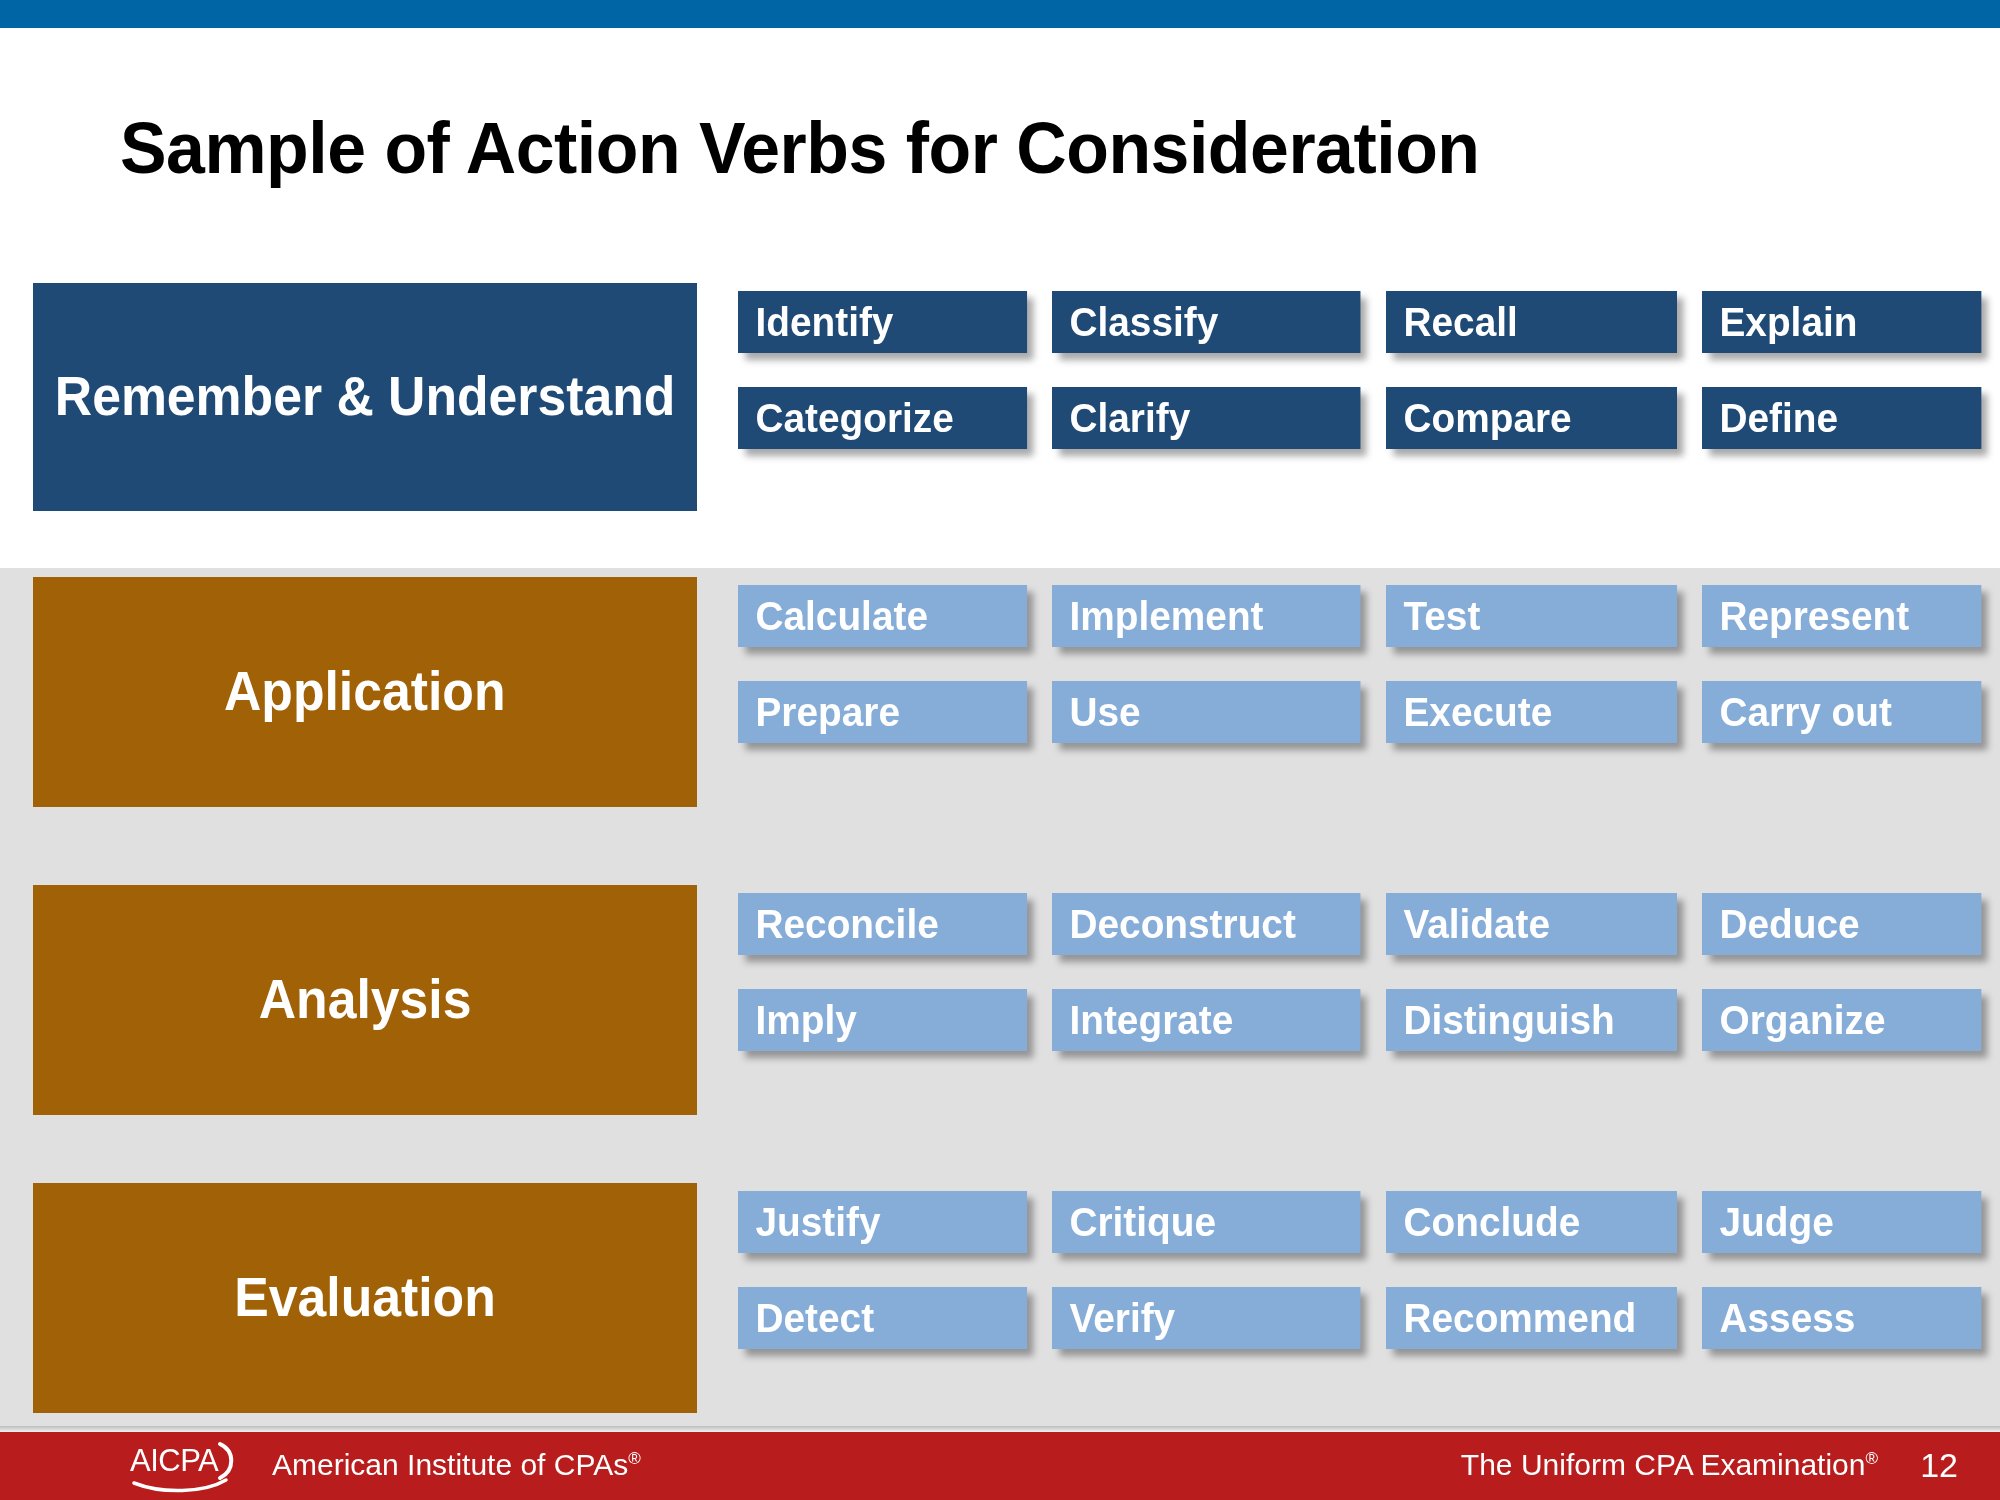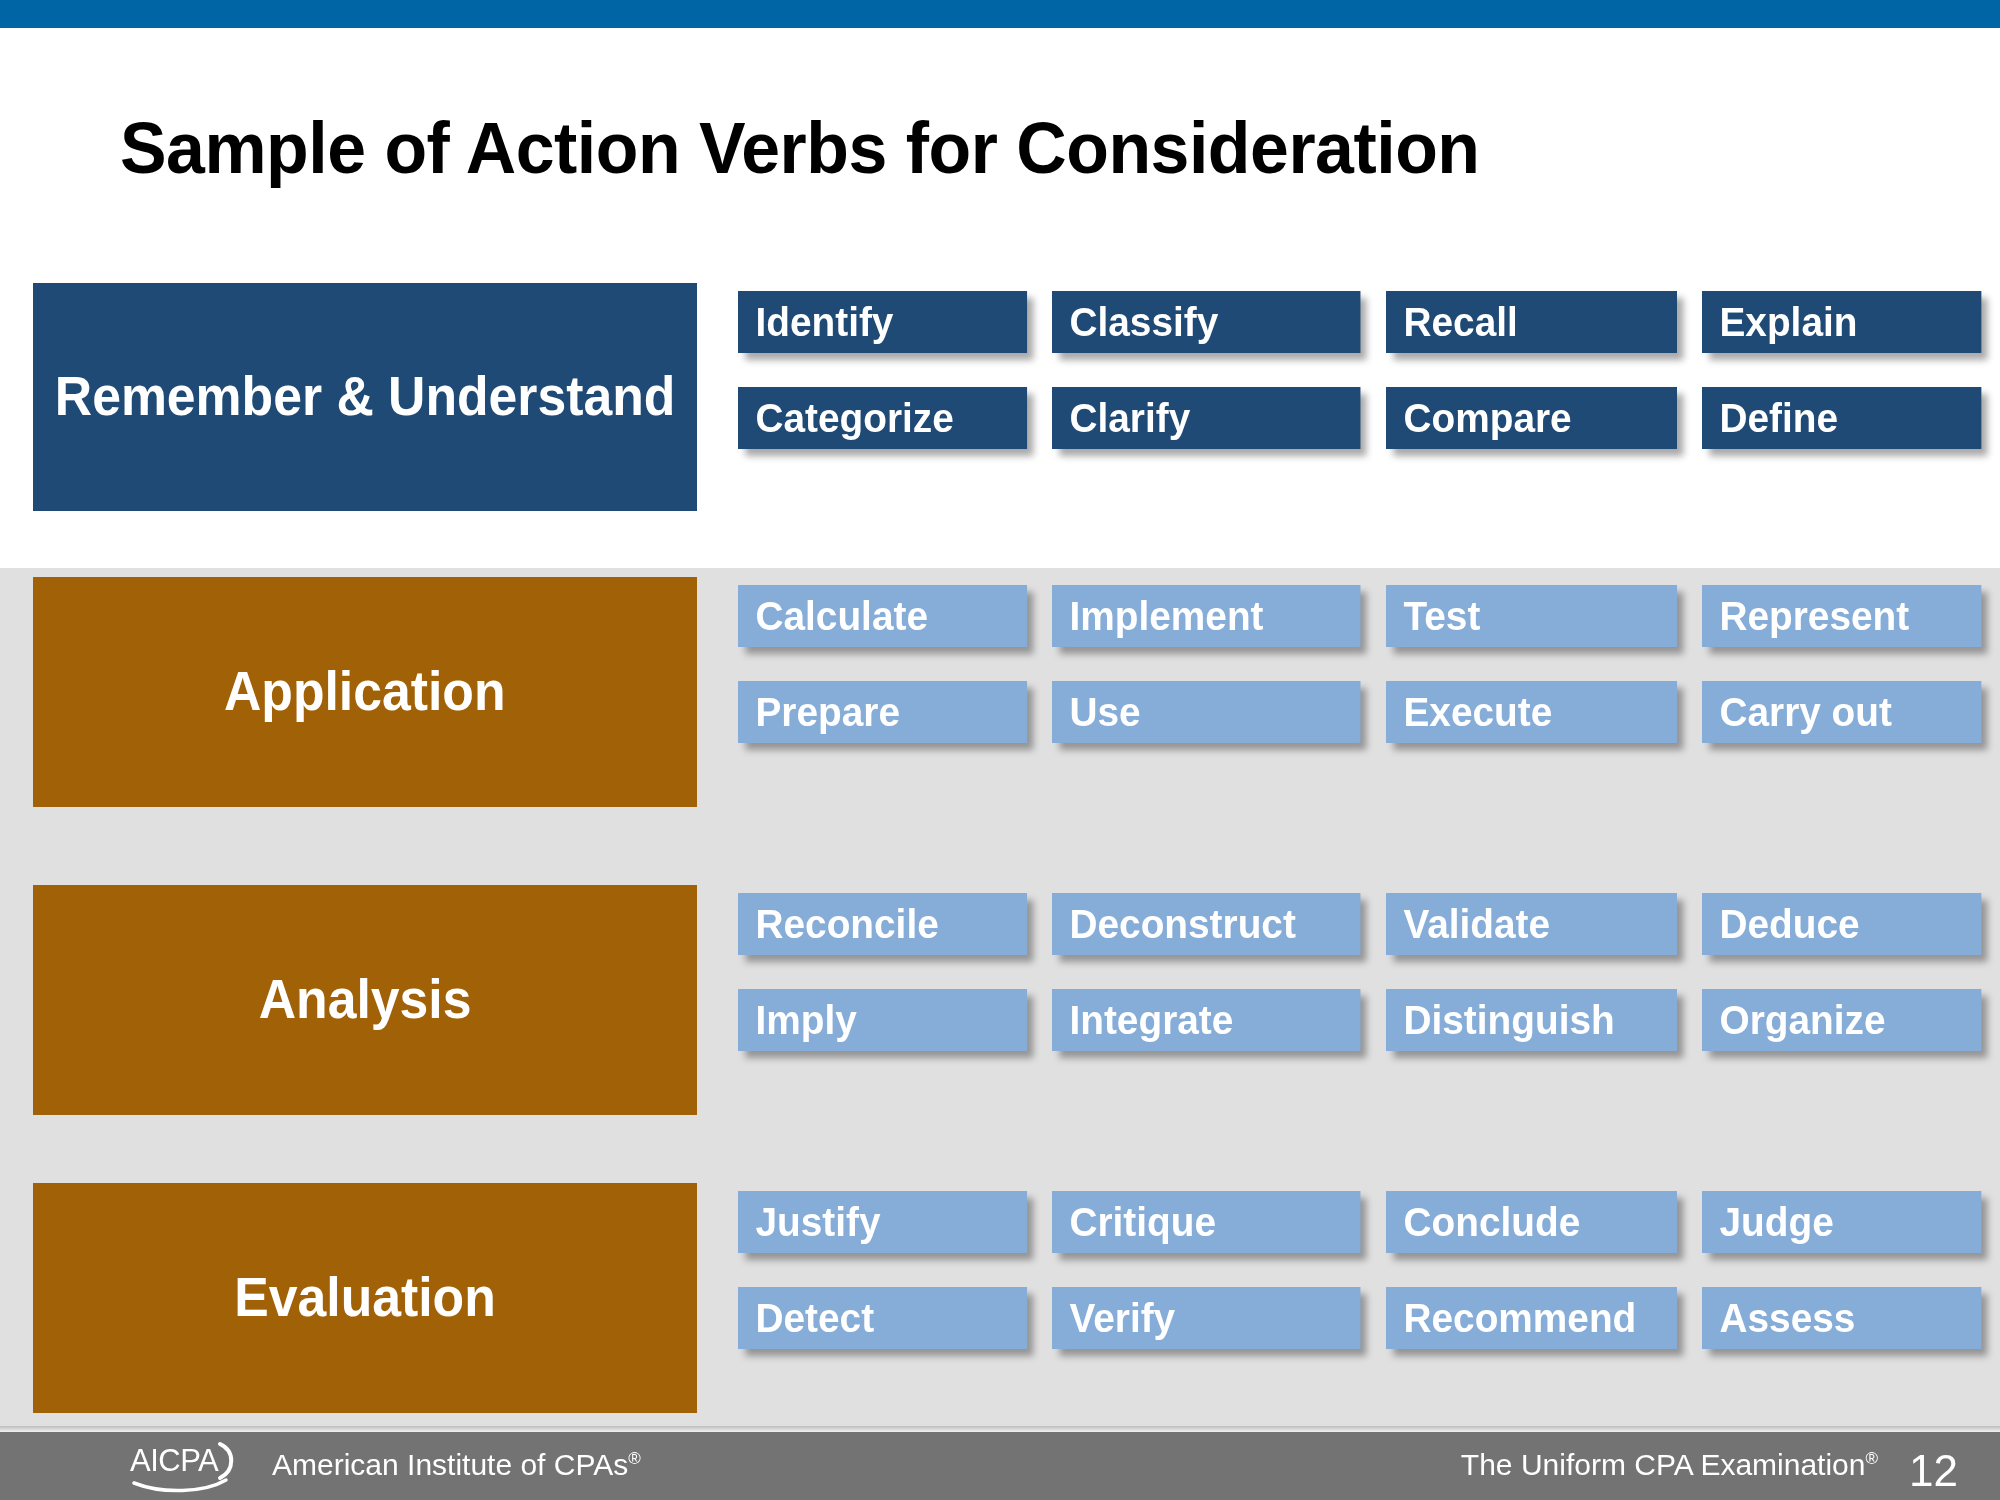--- a/index.html
+++ b/index.html
@@ -129,21 +129,21 @@
   .vb-c3 { width: 300px; }
   .vb-c4 { width: 288px; }
 
   
   .footer {
     position: absolute;
     left: 0;
     bottom: 0;
     width: 2000px;
     height: 68px;
-    background: #737373;
+    background: #b91c1c;
   }
   .footer-edge {
     position: absolute;
     left: 0;
     bottom: 68px;
     width: 2000px;
     height: 6px;
     background: linear-gradient(to bottom, #bdbdbd, #f2f2f2);
   }
   .logo-wrap {
@@ -172,21 +172,21 @@
     font-size: 30px;
     font-family: "Liberation Sans Narrow", "Liberation Sans", sans-serif;
     white-space: nowrap;
   }
   .footer-exam sup { font-size: 17px; vertical-align: super; }
   .footer-page {
     position: absolute;
     right: 42px;
     top: 14px;
     color: #ffffff;
-    font-size: 44px;
+    font-size: 34px;
     font-family: "Liberation Sans Narrow", "Liberation Sans", sans-serif;
   }
 </style>
 </head>
 <body>
 
 <div class="top-bar"></div>
 
 <div class="slide-title">Sample of Action Verbs for Consideration</div>
 

